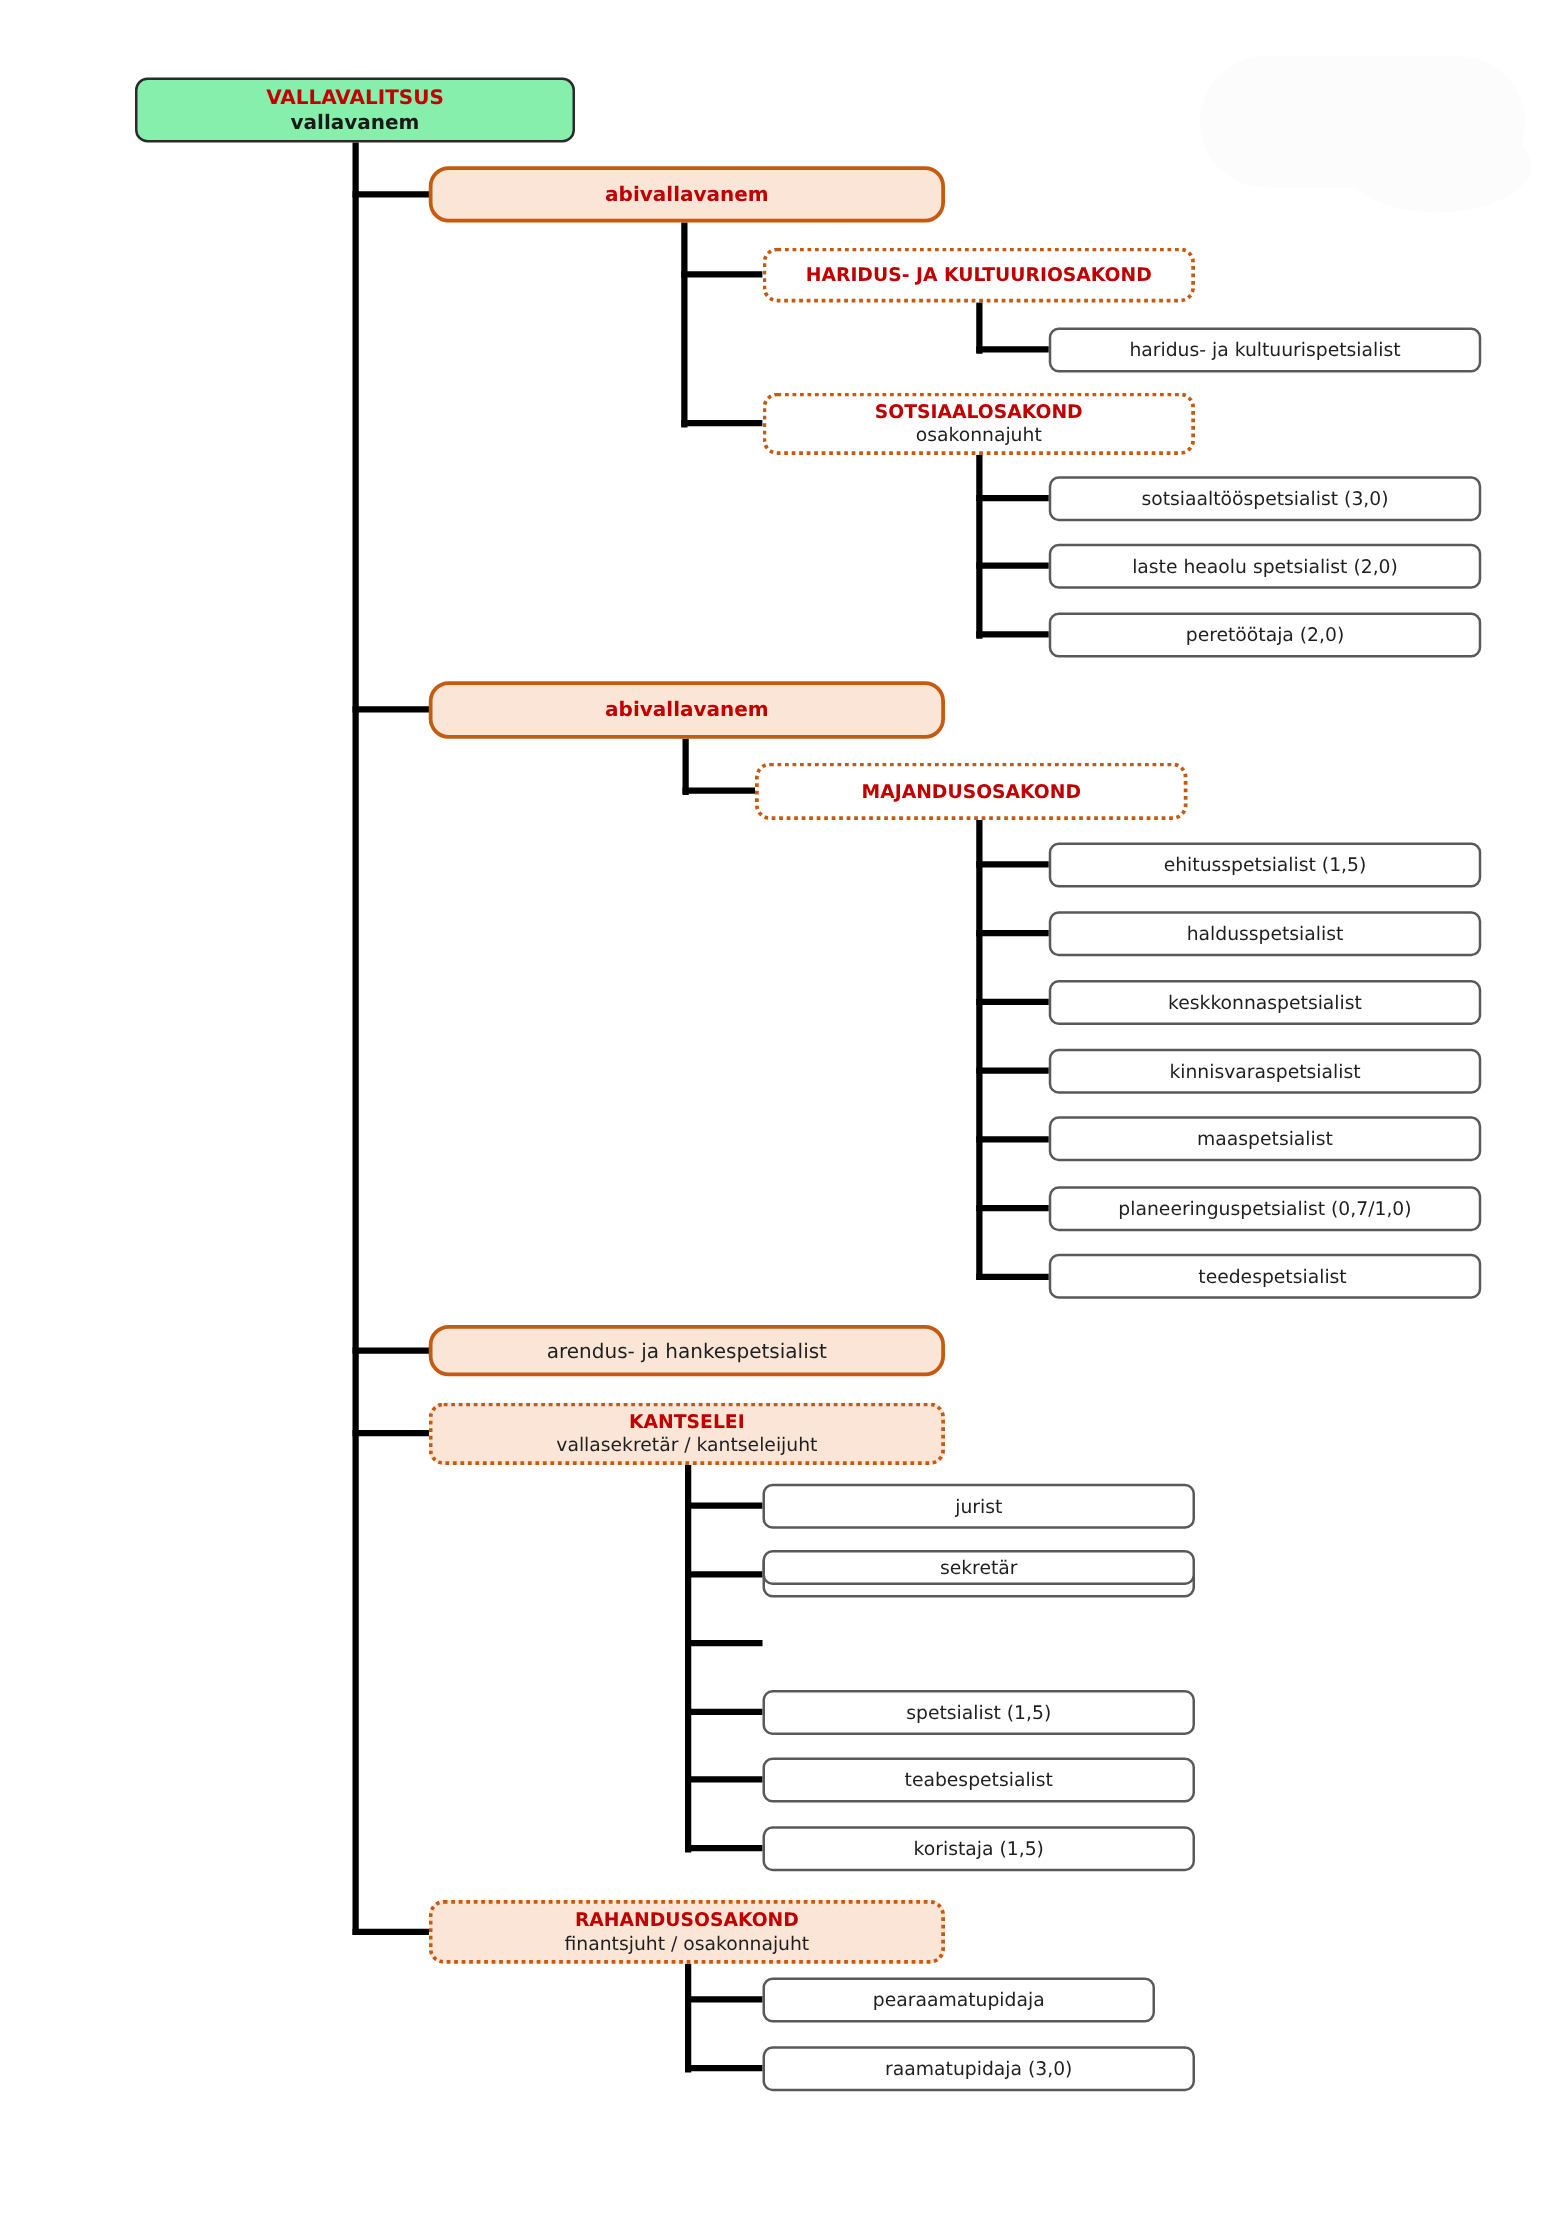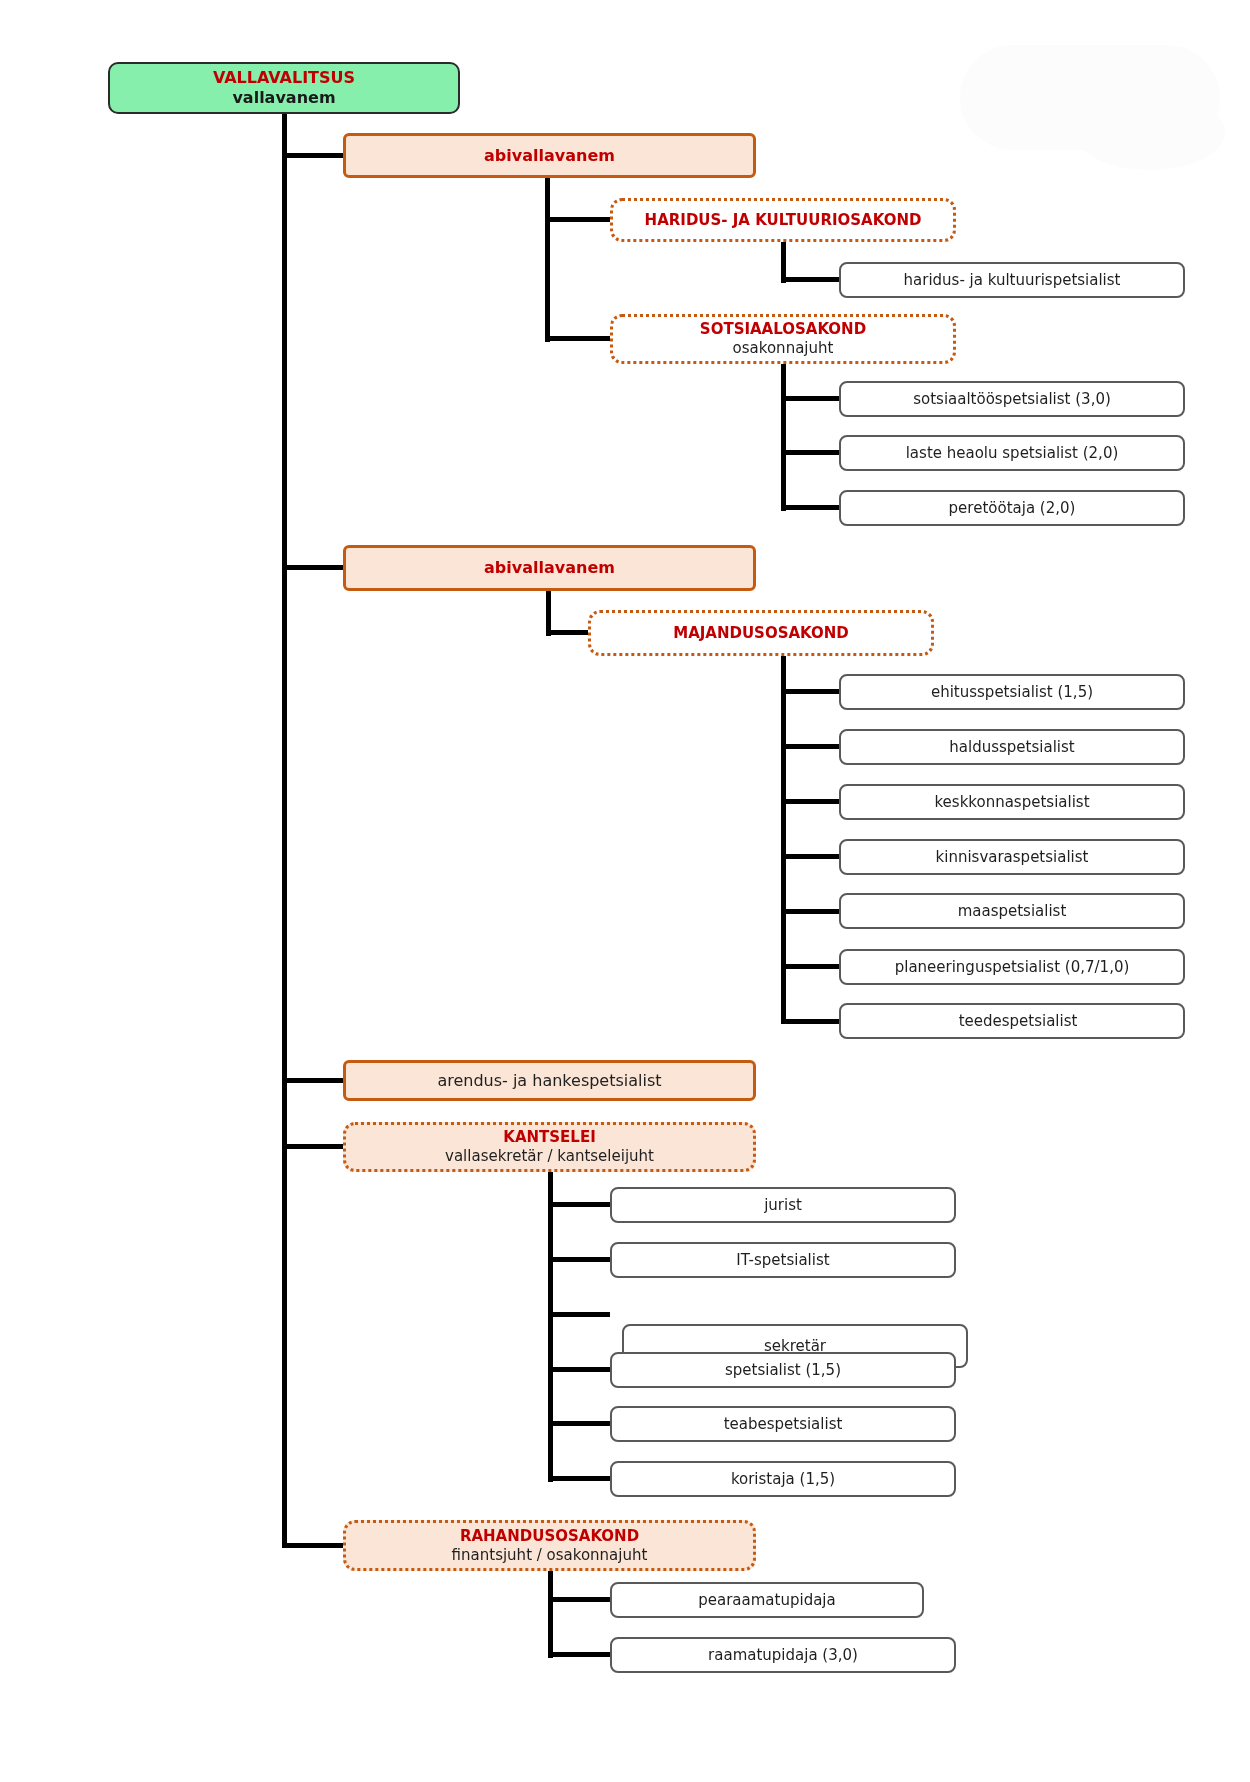--- a/index.html
+++ b/index.html
@@ -33,21 +33,21 @@
 
   .root-box{
     background:#86efac;
     border:2px solid #2b2b2b;
     border-radius:10px;
     font-size:16px;
   }
   .solid-orange{
     background:#fbe5d6;
     border:3px solid #c55a11;
-    border-radius:6px;
+    border-radius:16px;
     font-size:16px;
   }
   .dotted-box{
     border:3px dotted #c55a11;
     border-radius:12px;
     font-size:15px;
   }
   .dotted-white{background:#ffffff;}
   .dotted-peach{background:#fbe5d6;}
   .leaf{
@@ -138,21 +138,21 @@
     <span class="t-dark">laste heaolu spetsialist (2,0)</span>
   </div>
   <div class="node leaf" style="left:839px;top:490px;width:346px;height:36px;">
     <span class="t-dark">peretöötaja (2,0)</span>
   </div>
 
   <div class="node solid-orange" style="left:343px;top:545px;width:413px;height:46px;">
     <span class="t-red">abivallavanem</span>
   </div>
 
-  <div class="node dotted-box dotted-white" style="left:588px;top:610px;width:346px;height:46px;">
+  <div class="node dotted-box dotted-white" style="left:604px;top:610px;width:346px;height:46px;">
     <span class="t-red">MAJANDUSOSAKOND</span>
   </div>
 
   <div class="node leaf" style="left:839px;top:674px;width:346px;height:36px;">
     <span class="t-dark">ehitusspetsialist (1,5)</span>
   </div>
   <div class="node leaf" style="left:839px;top:729px;width:346px;height:36px;">
     <span class="t-dark">haldusspetsialist</span>
   </div>
   <div class="node leaf" style="left:839px;top:784px;width:346px;height:36px;">
@@ -179,21 +179,21 @@
     <span class="t-red">KANTSELEI</span>
     <span class="t-dark">vallasekretär / kantseleijuht</span>
   </div>
 
   <div class="node leaf" style="left:610px;top:1187px;width:346px;height:36px;">
     <span class="t-dark">jurist</span>
   </div>
   <div class="node leaf" style="left:610px;top:1242px;width:346px;height:36px;">
     <span class="t-dark">IT-spetsialist</span>
   </div>
-  <div class="node leaf" style="left:610px;top:1324px;width:346px;height:44px;margin-left:12px;">
+  <div class="node leaf" style="left:610px;top:1240px;width:346px;height:28px;">
     <span class="t-dark">sekretär</span>
   </div>
   <div class="node leaf" style="left:610px;top:1352px;width:346px;height:36px;">
     <span class="t-dark">spetsialist (1,5)</span>
   </div>
   <div class="node leaf" style="left:610px;top:1406px;width:346px;height:36px;">
     <span class="t-dark">teabespetsialist</span>
   </div>
   <div class="node leaf" style="left:610px;top:1461px;width:346px;height:36px;">
     <span class="t-dark">koristaja (1,5)</span>

